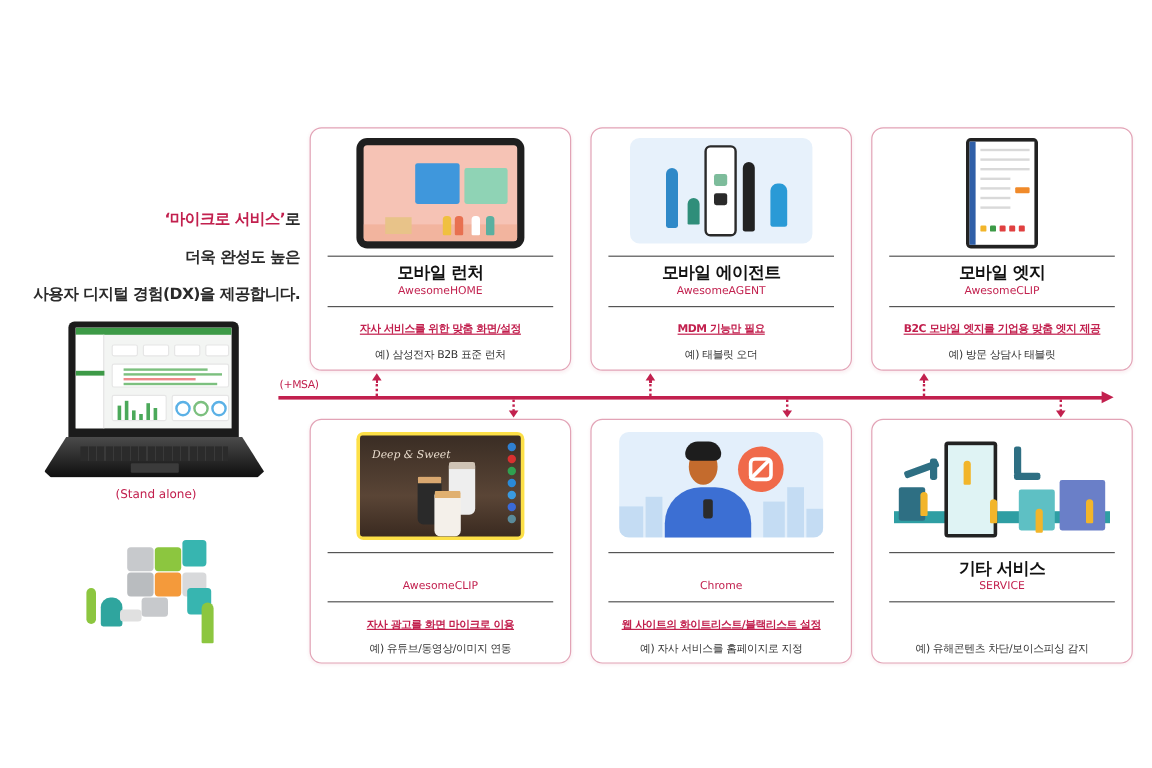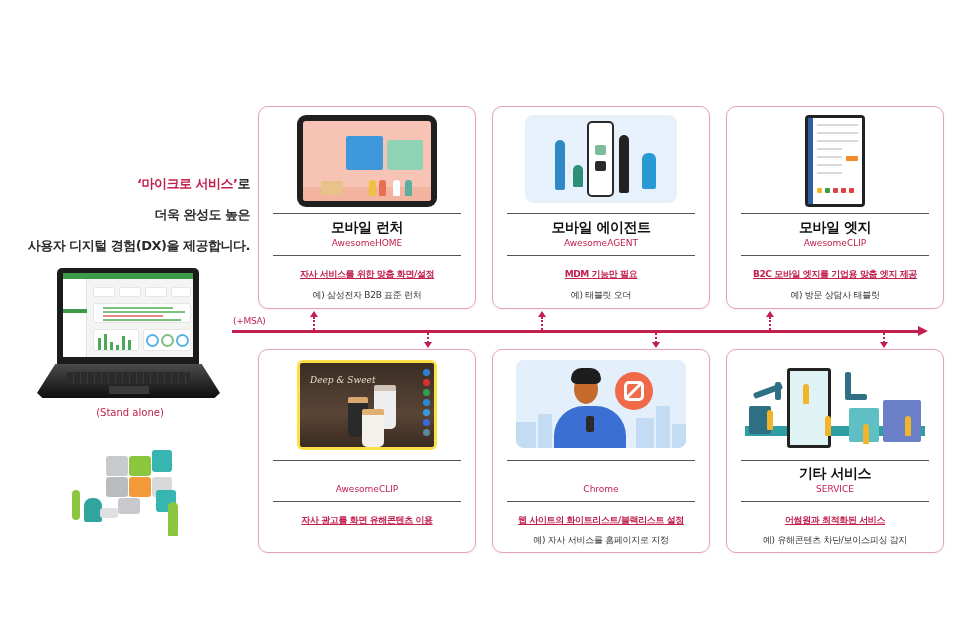--- a/index.html
+++ b/index.html
@@ -273,21 +273,22 @@
       <div class="dot" style="top:26px;background:#30a050;"></div>
       <div class="dot" style="top:36px;background:#2a8ad8;"></div>
       <div class="dot" style="top:46px;background:#3a9ae0;"></div>
       <div class="dot" style="top:56px;background:#3a6ad8;"></div>
       <div class="dot" style="top:66px;background:#5a8a9a;"></div>
     </div>
   </div>
   <div class="rule r1"></div>
   <div class="sub">AwesomeCLIP</div>
   <div class="rule r2"></div>
-  <div class="desc">자사 광고를 화면 유해콘텐츠 이용</div>
+  <div class="desc">자사 광고를 화면 마이크로 이용</div>
+  <div class="ex">예) 유튜브/동영상/이미지 연동</div>
 </div>
 
 <div class="card-box bot-row c2">
   <div class="img chrome-img">
     <div class="bld" style="left:0;width:20px;height:26px;"></div>
     <div class="bld" style="left:22px;width:14px;height:34px;"></div>
     <div class="bld" style="left:120px;width:18px;height:30px;"></div>
     <div class="bld" style="left:140px;width:14px;height:42px;"></div>
     <div class="bld" style="left:156px;width:14px;height:24px;"></div>
     <div class="body"></div>
@@ -321,15 +322,14 @@
     <div class="worker" style="left:22px;top:50px;"></div>
     <div class="worker" style="left:58px;top:24px;"></div>
     <div class="worker" style="left:80px;top:56px;"></div>
     <div class="worker" style="left:118px;top:64px;"></div>
     <div class="worker" style="left:160px;top:56px;"></div>
   </div>
   <div class="rule r1"></div>
   <div class="title">기타 서비스</div>
   <div class="sub">SERVICE</div>
   <div class="rule r2"></div>
-  <div class="desc">어썸원과 최적화된 서비스</div>
   <div class="ex">예) 유해콘텐츠 차단/보이스피싱 감지</div>
 </div>
 
 </body></html>

